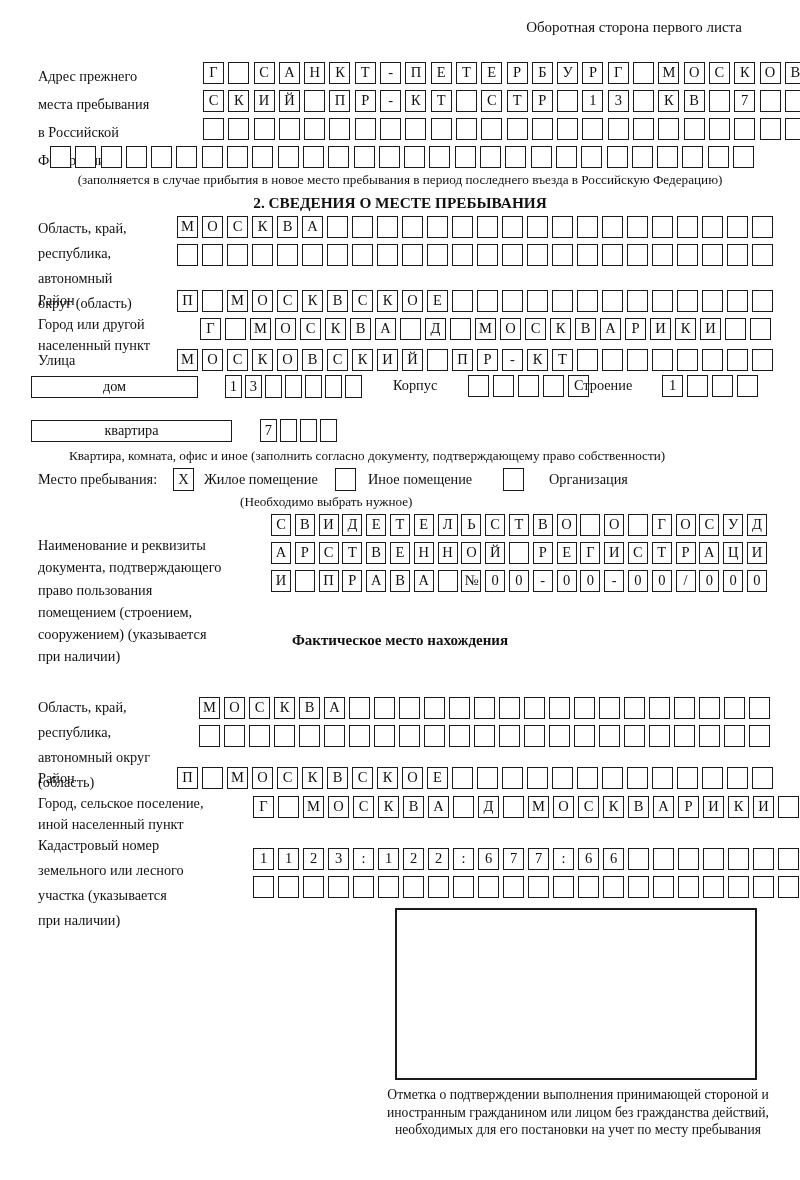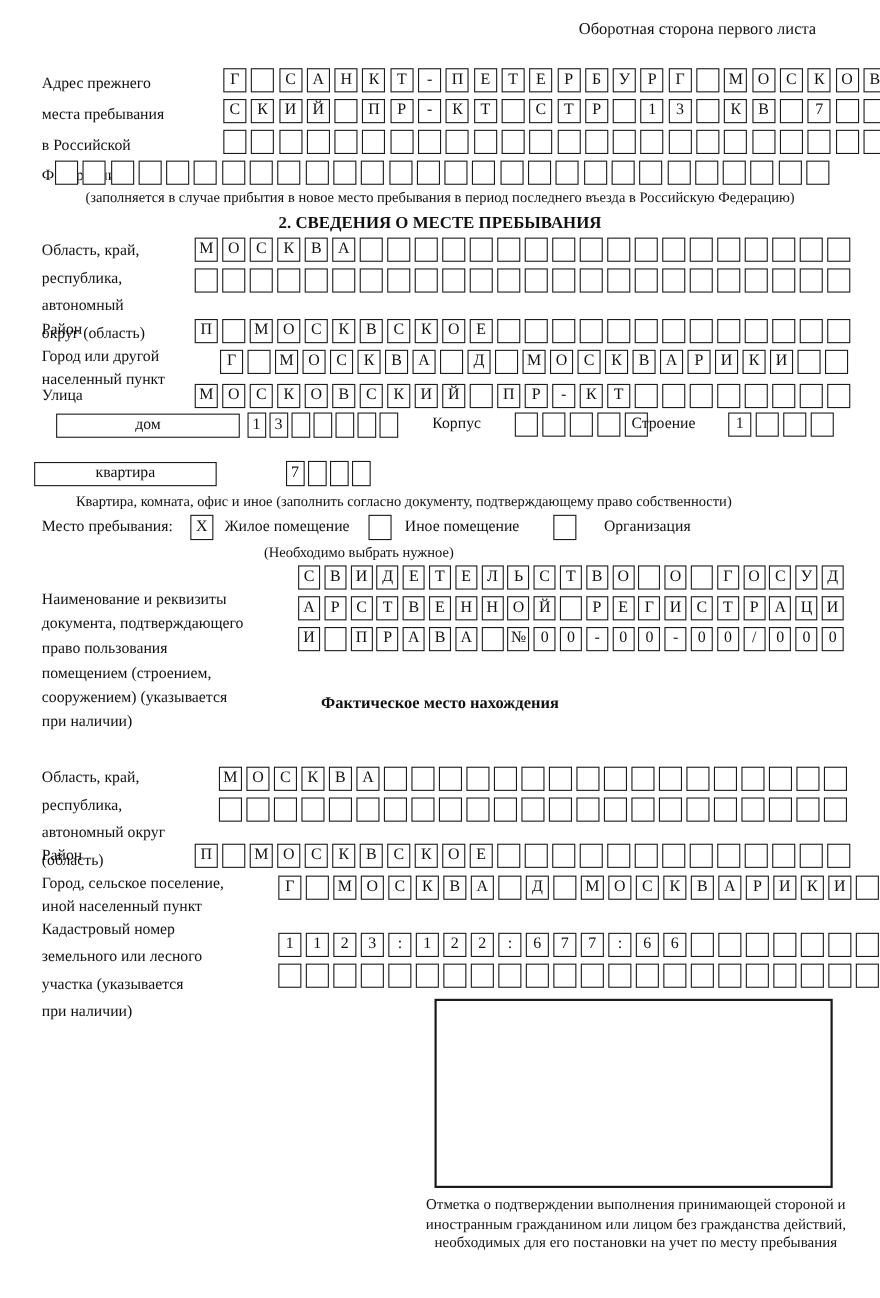--- a/index.html
+++ b/index.html
@@ -56,30 +56,30 @@
   <div class="abs lbl" style="left:38px;top:292px;">Район</div>
   <div class="abs cells" style="left:155px;top:290px;"><span class="bx">П</span><span class="bx"></span><span class="bx">М</span><span class="bx">О</span><span class="bx">С</span><span class="bx">К</span><span class="bx">В</span><span class="bx">С</span><span class="bx">К</span><span class="bx">О</span><span class="bx">Е</span><span class="bx"></span><span class="bx"></span><span class="bx"></span><span class="bx"></span><span class="bx"></span><span class="bx"></span><span class="bx"></span><span class="bx"></span><span class="bx"></span><span class="bx"></span><span class="bx"></span><span class="bx"></span><span class="bx"></span></div>
 
   <div class="abs lbl lh21" style="left:38px;top:314px;width:135px;">Город или другой
 населенный пункт</div>
   <div class="abs cells" style="left:178px;top:318px;"><span class="bx">Г</span><span class="bx"></span><span class="bx">М</span><span class="bx">О</span><span class="bx">С</span><span class="bx">К</span><span class="bx">В</span><span class="bx">А</span><span class="bx"></span><span class="bx">Д</span><span class="bx"></span><span class="bx">М</span><span class="bx">О</span><span class="bx">С</span><span class="bx">К</span><span class="bx">В</span><span class="bx">А</span><span class="bx">Р</span><span class="bx">И</span><span class="bx">К</span><span class="bx">И</span><span class="bx"></span><span class="bx"></span></div>
 
   <div class="abs lbl" style="left:38px;top:352px;">Улица</div>
   <div class="abs cells" style="left:155px;top:349px;"><span class="bx">М</span><span class="bx">О</span><span class="bx">С</span><span class="bx">К</span><span class="bx">О</span><span class="bx">В</span><span class="bx">С</span><span class="bx">К</span><span class="bx">И</span><span class="bx">Й</span><span class="bx"></span><span class="bx">П</span><span class="bx">Р</span><span class="bx">-</span><span class="bx">К</span><span class="bx">Т</span><span class="bx"></span><span class="bx"></span><span class="bx"></span><span class="bx"></span><span class="bx"></span><span class="bx"></span><span class="bx"></span><span class="bx"></span></div>
 
-  <div class="abs widebox" style="left:31px;top:376px;width:167px;margin-left:20px;">
+  <div class="abs widebox" style="left:31px;top:376px;width:167px;">
     <span>дом</span>
   </div>
   <div class="abs cells sm" style="left:203px;top:375px;"><span class="bx">1</span><span class="bx">3</span><span class="bx"></span><span class="bx"></span><span class="bx"></span><span class="bx"></span><span class="bx"></span></div>
   <div class="abs lbl" style="left:393px;top:377px;">Корпус</div>
   <div class="abs cells" style="left:446px;top:375px;"><span class="bx"></span><span class="bx"></span><span class="bx"></span><span class="bx"></span><span class="bx"></span></div>
   <div class="abs lbl" style="left:574px;top:377px;">Строение</div>
   <div class="abs cells" style="left:640px;top:375px;"><span class="bx">1</span><span class="bx"></span><span class="bx"></span><span class="bx"></span></div>
 
-  <div class="abs widebox" style="left:31px;top:420px;width:166px;">
+  <div class="abs widebox" style="left:31px;top:420px;width:201px;">
     <span>квартира</span>
   </div>
   <div class="abs cells sm" style="left:238px;top:419px;"><span class="bx">7</span><span class="bx"></span><span class="bx"></span><span class="bx"></span></div>
   <div class="abs cap" style="left:38px;top:448px;margin-left:31px;">Квартира, комната, офис и иное (заполнить согласно документу, подтверждающему право собственности)</div>
 
   <div class="abs lbl" style="left:38px;top:471px;">Место пребывания:</div>
   <span class="abs bx ck" style="left:173px;top:468px;">X</span>
   <div class="abs lbl" style="left:204px;top:471px;">Жилое помещение</div>
   <span class="abs bx ck" style="left:335px;top:468px;"></span>
   <div class="abs lbl" style="left:368px;top:471px;">Иное помещение</div>

